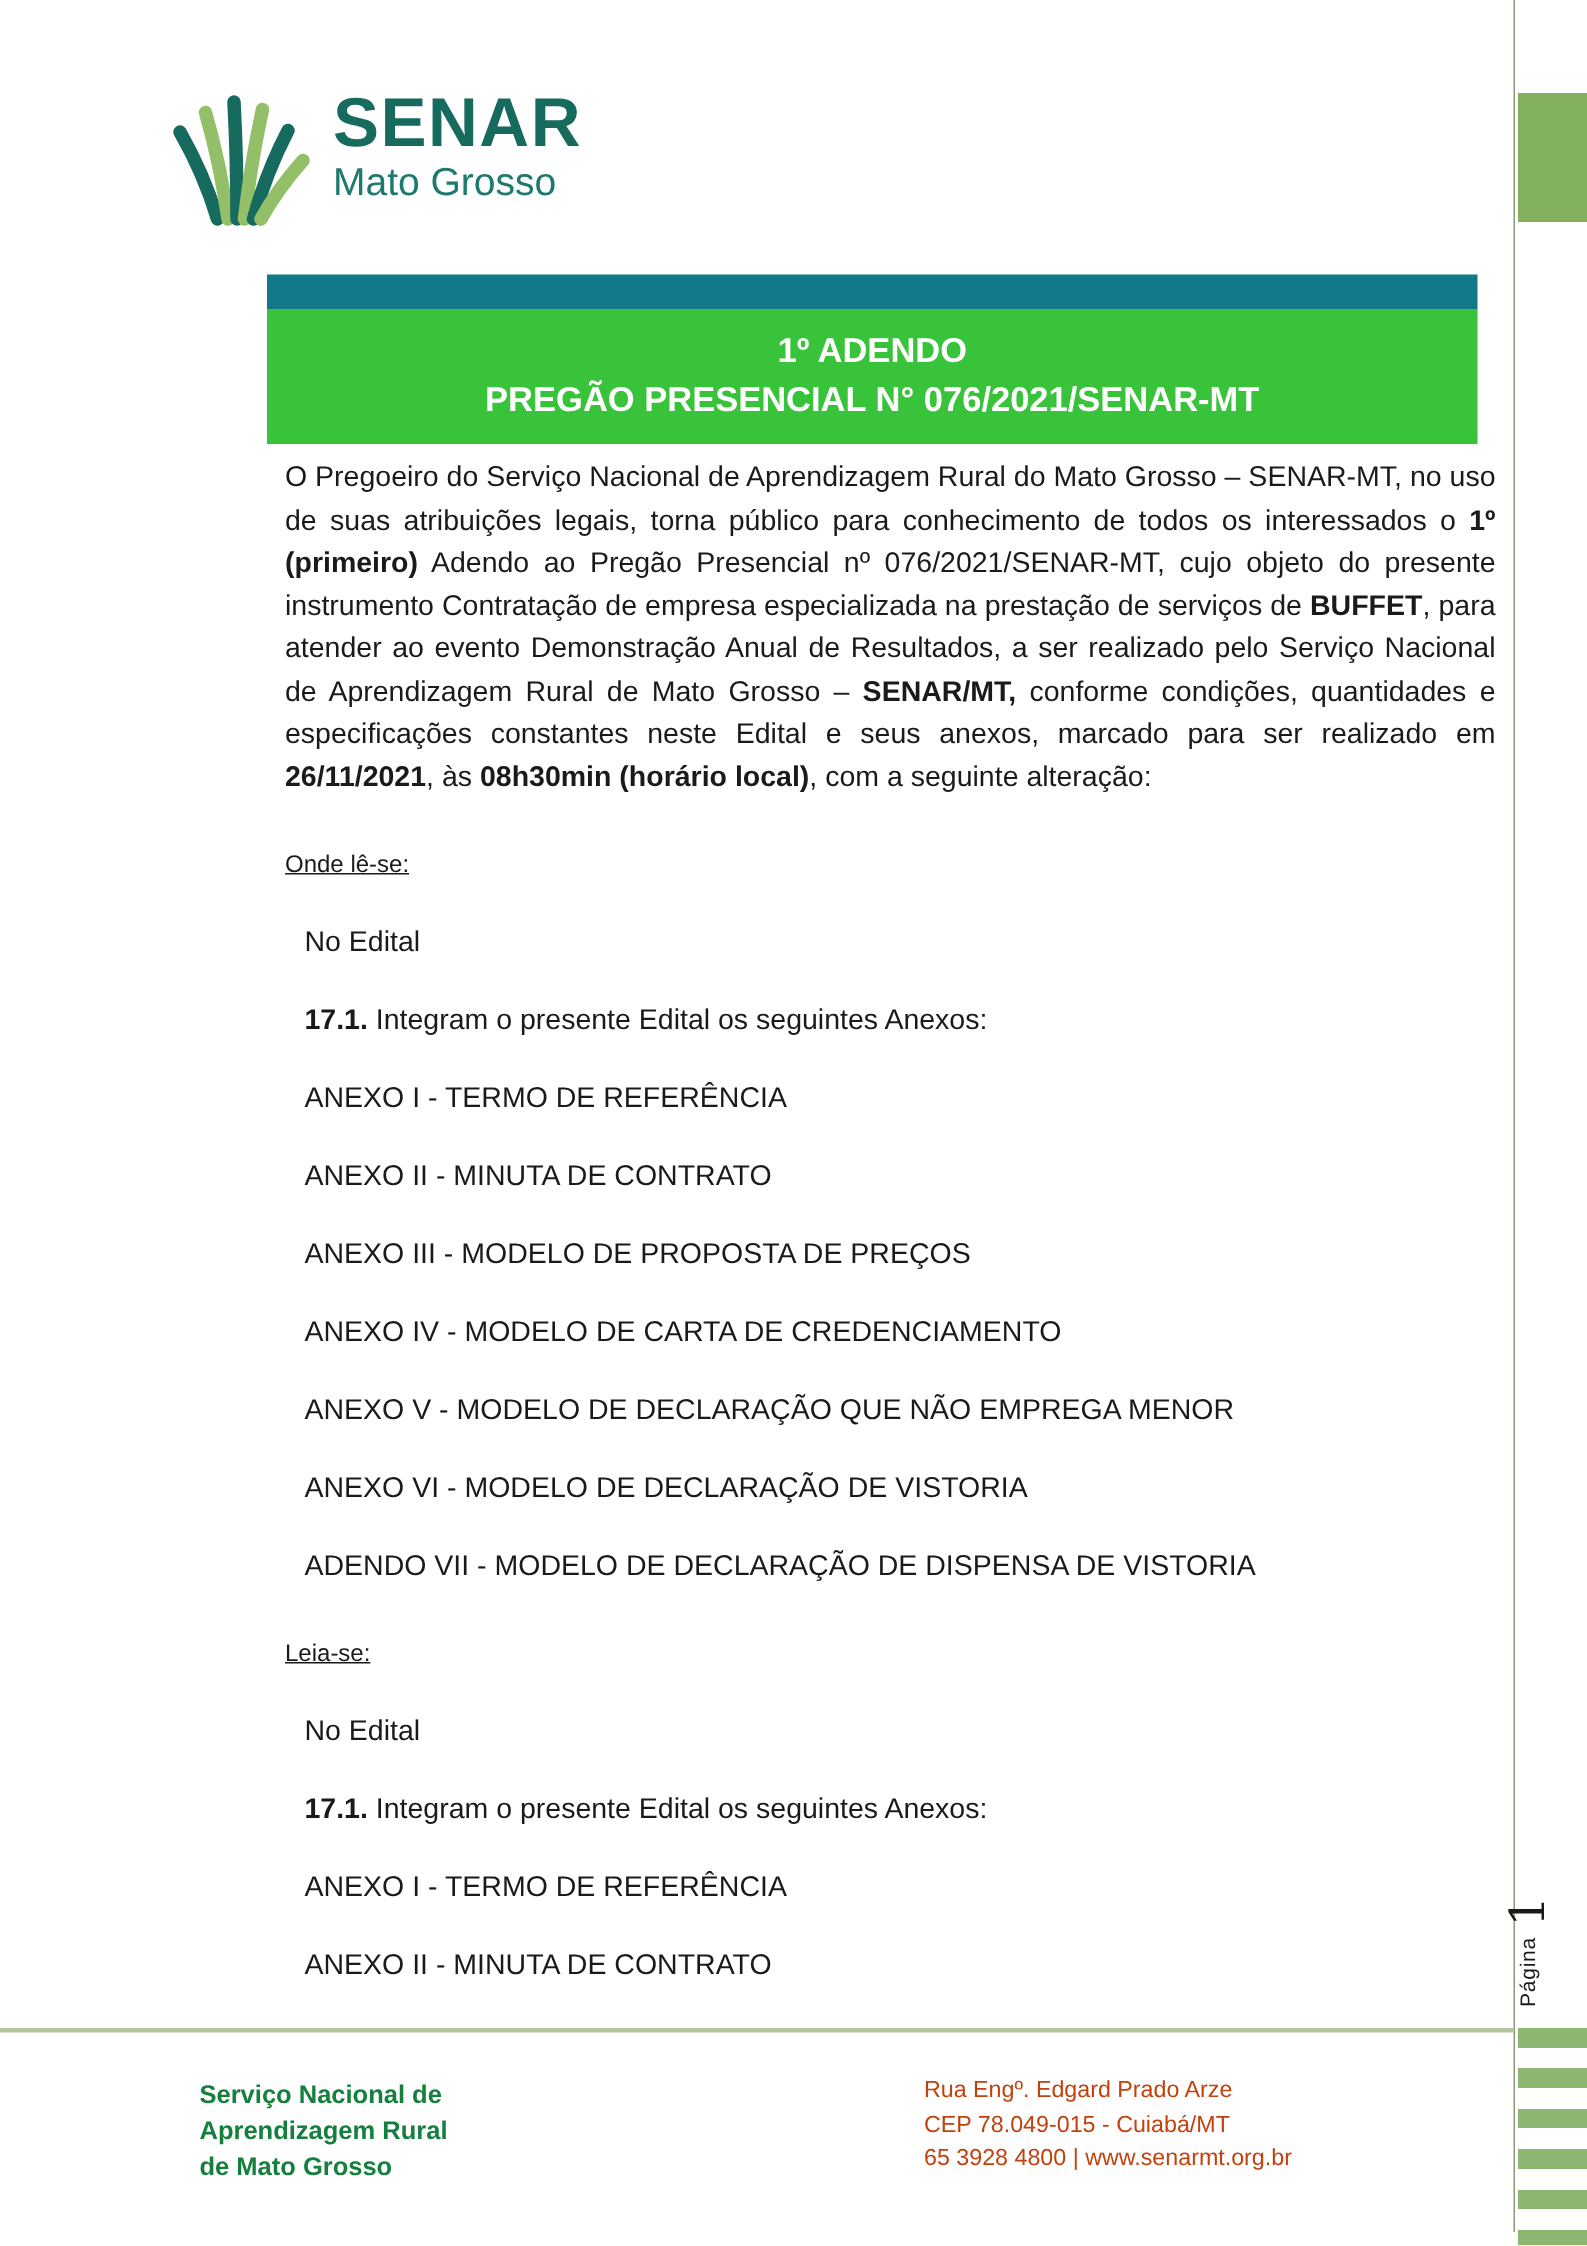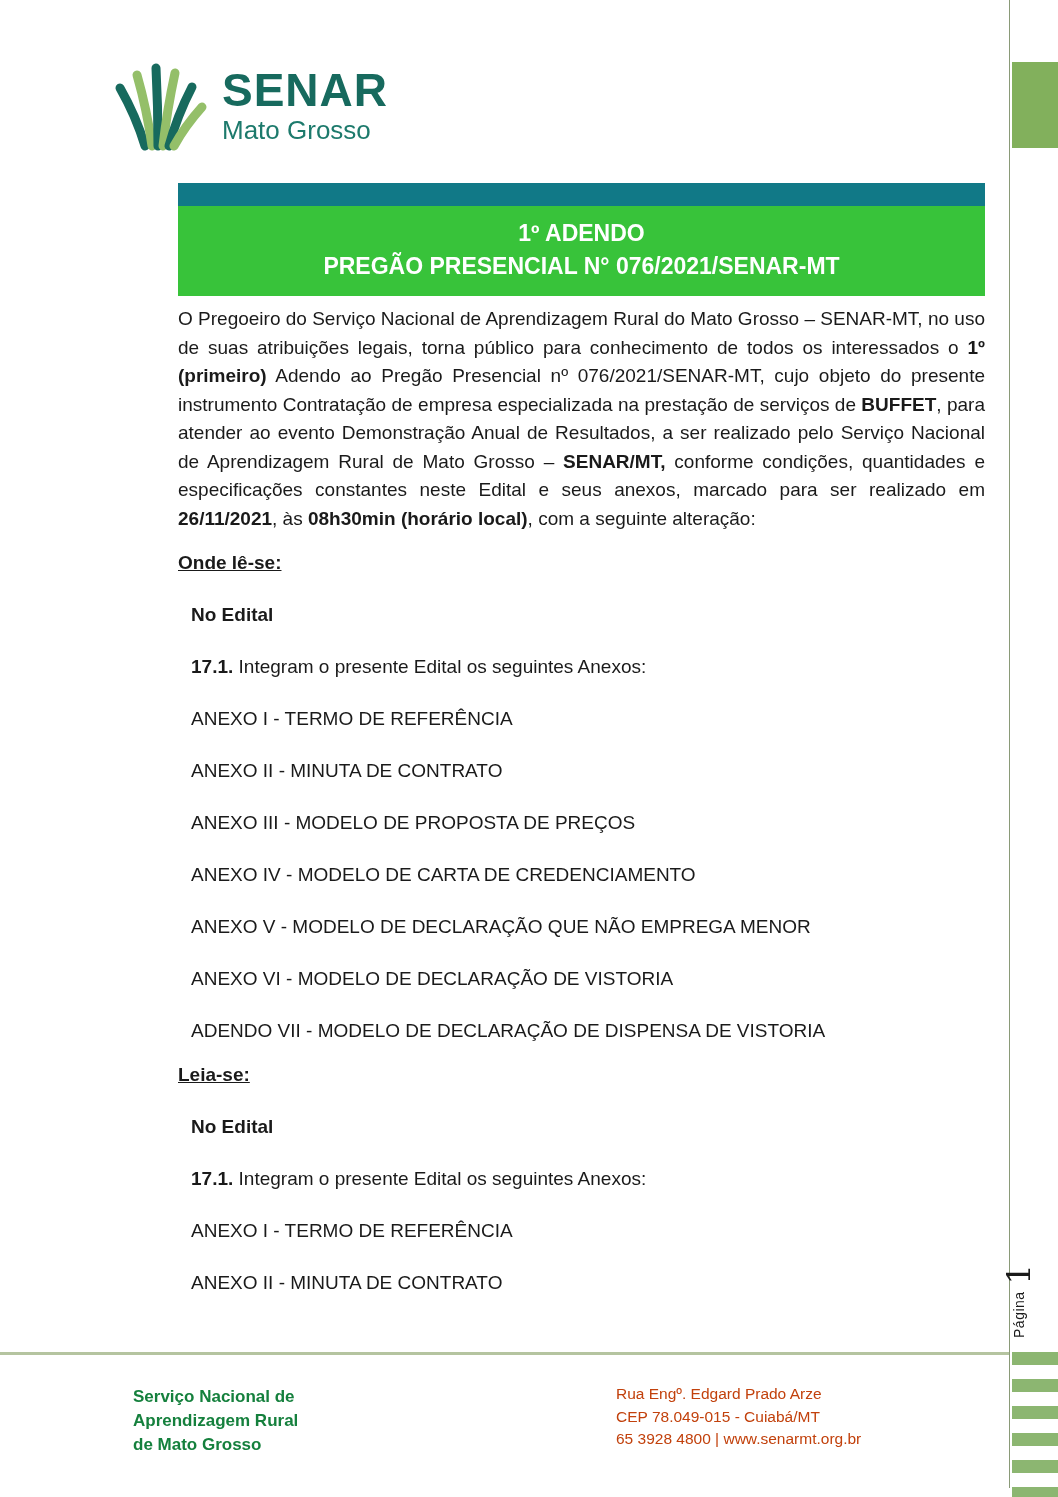--- a/index.html
+++ b/index.html
@@ -51,21 +51,20 @@
     font-family: "DejaVu Serif", serif;
     font-size: 32px;
     line-height: 32px;
   }
 
   
   .logo {
     position: absolute;
     left: 108px; top: 58px;
     display: flex;
-    align-items: center;
     gap: 14px;
   }
   .logo-text .logo-title {
     font-size: 46px;
     font-weight: bold;
     letter-spacing: 1px;
     color: #176a5e;
     line-height: 46px;
   }
   .logo-text .logo-subtitle {
@@ -88,42 +87,42 @@
     text-align: center;
     color: #ffffff;
     font-weight: bold;
     font-size: 23px;
     line-height: 33px;
   }
 
   
   .content {
     position: absolute;
-    left: 178px; top: 305px;
+    left: 190px; top: 305px;
     width: 807px;
     color: #1a1a1a;
     font-size: 19px;
   }
   .intro {
     text-align: justify;
     line-height: 28.5px;
   }
   .section-heading {
-    margin-top: 16px;
-    font-size: 19px;
-    font-weight: bold;
+    margin-top: 30px;
+    font-size: 16px;
+    font-weight: normal;
     text-decoration: underline;
     line-height: 28px;
   }
   .block {
     margin-top: 24px;
     margin-left: 13px;
     line-height: 28px;
   }
-  .bold { font-weight: bold; }
+  .bold { font-weight: normal; }
 
   
   .footer-rule {
     position: absolute;
     left: 0; top: 1352px;
     width: 1009px; height: 3px;
     background: #b5c4a0;
   }
   .footer-org {
     position: absolute;

